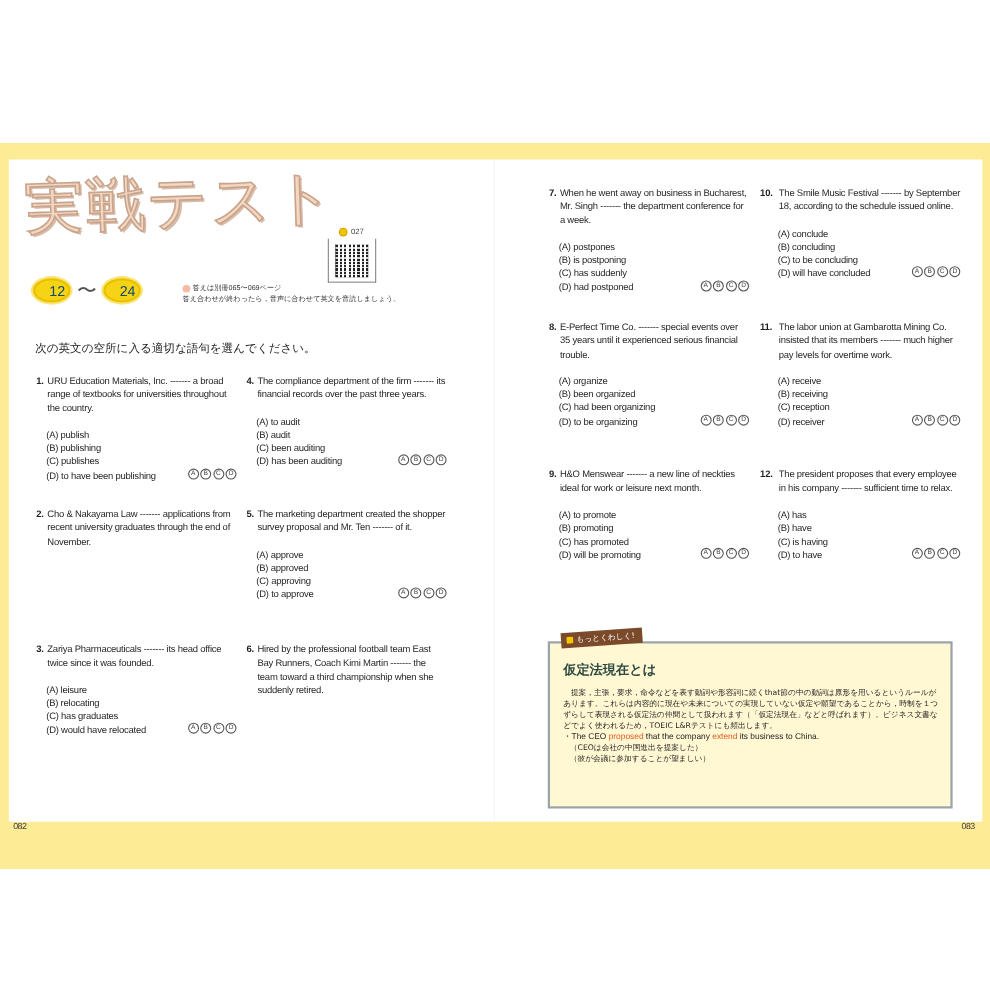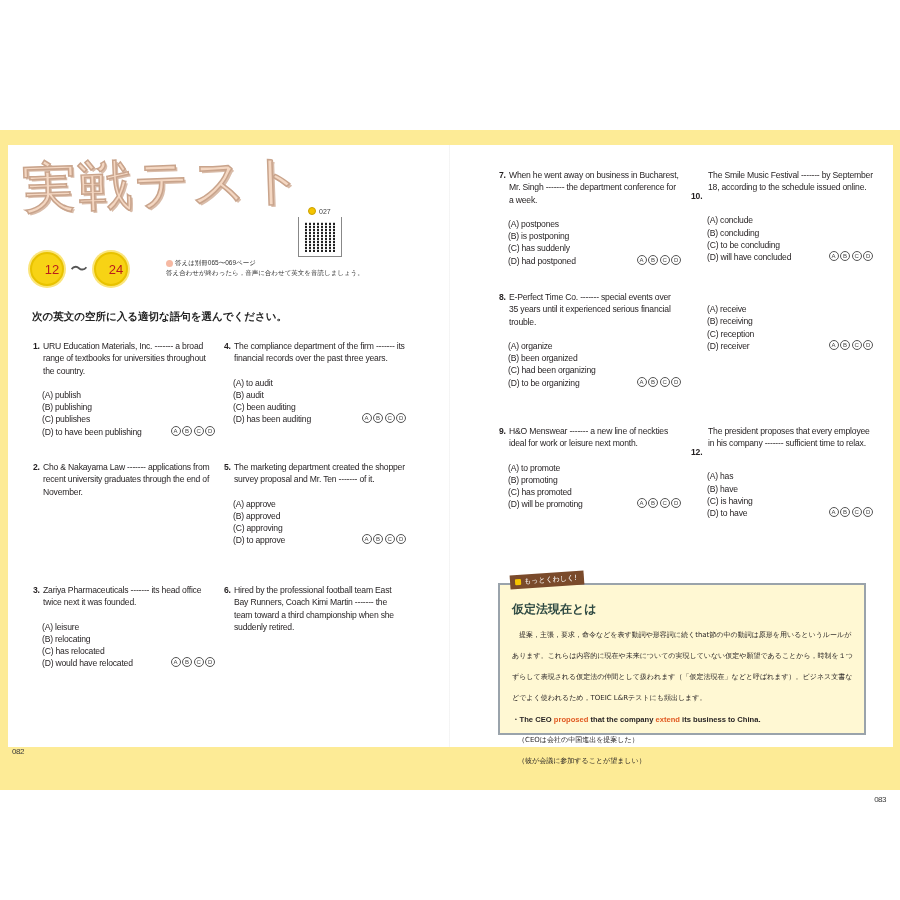--- a/index.html
+++ b/index.html
@@ -17,40 +17,40 @@
   .page-right { left: 450px; width: 443px; }
   .gutter {
     position: absolute; left: 449px; top: 15px; width: 2px; height: 602px;
     background: linear-gradient(to right, #f1f1f1, #ffffff);
   }
   .page-num {
     position: absolute; top: 617px; font-size: 8px; color: #3a3a3a; letter-spacing: -0.5px;
     font-family: "Liberation Sans Narrow", "Liberation Sans", sans-serif;
   }
   .page-num.left { left: 12px; }
-  .page-num.right { right: 14px; margin-top: 48px; }
+  .page-num.right { right: 14px; }
 
   
   .title {
     position: absolute; left: 14px; top: 12px;
     font-family: "DejaVu Sans", sans-serif; font-size: 54px; font-weight: normal;
     color: #f4d7c2; letter-spacing: 2px;
     -webkit-text-stroke: 1.5px #c9a48c;
     text-shadow: 2px 2px 0 #d9bca9;
     transform: rotate(-2deg);
     line-height: 1;
   }
   .range {
     position: absolute; left: 22px; top: 107px; display: flex; align-items: center; gap: 6px;
   }
   .range-badge {
-    width: 34px; height: 34px; border-radius: 50%; background: #f7d315;
+    width: 34px; height: 22px; border-radius: 50%; background: #f7d315;
     border: 2px solid #e8c200; box-shadow: 0 0 0 2px #fbe57a;
     display: flex; align-items: center; justify-content: center;
-    font-size: 13px; color: #b91c1c; padding-left: 10px;
+    font-size: 13px; color: #0c4a6e; padding-left: 10px;
   }
   .range-tilde { font-size: 18px; color: #555; }
 
   .qr-block {
     position: absolute; left: 290px; top: 62px; width: 46px; height: 52px;
   }
   .qr-label { display: flex; align-items: center; gap: 3px; font-size: 7px; color: #444; margin-left: 10px; }
   .qr-dot { width: 8px; height: 8px; border-radius: 50%; background: #f5c400; border: 1px solid #caa000; }
   .qr-frame {
     margin-top: 2px; width: 44px; height: 40px; border: 1px solid #888; border-top: none;
@@ -69,32 +69,32 @@
     background: repeating-linear-gradient(0deg, transparent 0 2px, rgba(255,255,255,0.8) 2px 3px);
   }
   .answer-note {
     position: absolute; left: 158px; top: 113px; font-size: 6.5px; line-height: 10px; color: #333;
   }
   .answer-note .note-icon {
     display: inline-block; width: 7px; height: 7px; border-radius: 50%; background: #f6b9a3; vertical-align: middle; margin-right: 2px;
   }
 
   .instruction {
-    position: absolute; left: 24px; top: 165px; font-size: 10.5px; font-weight: bold; color: #222;
+    position: absolute; left: 24px; top: 165px; font-size: 10.5px; font-weight: normal; color: #222;
     font-family: "DejaVu Sans", sans-serif;
   }
 
   
   .q {
     position: absolute; width: 182px; font-size: 8.6px; line-height: 12.3px; color: #231f20;
     letter-spacing: -0.2px;
   }
   .q-stem { display: flex; }
   .q-num { font-weight: bold; min-width: 9px; margin-right: 1px; }
-  .q-num.wide { min-width: 16px; margin-top: 21px; }
+  .q-num.wide { min-width: 16px; }
   .q-text { flex: 1; }
   .q-options { margin-top: 12px; padding-left: 9px; }
   .q-options.wide { padding-left: 16px; }
   .q-opt { display: block; position: relative; }
   .bubbles {
     position: absolute; right: 0; top: 0; display: flex; gap: 1.5px;
   }
   .bubble {
     width: 10px; height: 10px; border-radius: 50%; border: 0.8px solid #555;
     font-size: 6px; line-height: 8.6px; text-align: center; color: #444; background: #fff;
@@ -109,25 +109,25 @@
     position: absolute; left: 10px; top: -12px; padding: 2px 7px 2px 5px;
     background: #7a4a2b; color: #fff; font-size: 7px; transform: rotate(-4deg);
     display: flex; align-items: center; gap: 3px; font-family: "DejaVu Sans", sans-serif;
   }
   .info-tag-dot { width: 6px; height: 6px; background: #f5c400; border-radius: 1px; }
   .info-title {
     position: absolute; left: 12px; top: 16px; font-size: 12px; font-weight: bold; color: #2f4a43;
     font-family: Liberation Sans, sans-serif;
   }
   .info-body {
-    position: absolute; left: 12px; top: 40px; width: 346px; font-size: 7px; line-height: 21px; color: #231f20;
+    position: absolute; left: 12px; top: 40px; width: 346px; font-size: 7px; line-height: 10px; color: #231f20;
     font-family: "DejaVu Sans", sans-serif;
   }
   .info-body p { text-indent: 7px; }
-  .info-ex { font-family: "Liberation Sans", sans-serif; font-size: 7.6px; font-weight: bold; }
+  .info-ex { font-family: "Liberation Sans", sans-serif; font-size: 7.6px; }
   .info-ex .hl { color: #e15a23; }
   .info-tr { padding-left: 6px; }
 </style>
 </head>
 <body>
 
 <div class="spread">
 
   <div class="page page-left">
     <div class="title">実戦テスト</div>
@@ -178,26 +178,26 @@
     <div class="q" style="left:25px; top:316px;">
       <div class="q-stem">
           <span class="q-num">2.</span>
           <span class="q-text">Cho &amp; Nakayama Law ------- applications from recent university graduates through the end of November.</span>
         </div>
     </div>
 
     <div class="q" style="left:25px; top:439px;">
       <div class="q-stem">
           <span class="q-num">3.</span>
-          <span class="q-text">Zariya Pharmaceuticals ------- its head office twice next it was founded.</span>
+          <span class="q-text">Zariya Pharmaceuticals ------- its head office twice since it was founded.</span>
         </div>
       <div class="q-options">
         <span class="q-opt">(A) leisure</span>
         <span class="q-opt">(B) relocating</span>
-        <span class="q-opt">(C) has relocated</span>
+        <span class="q-opt">(C) has graduates</span>
         <div class="q-opt"><span>(D) would have relocated</span>
           <span class="bubbles">
             <span class="bubble">A</span>
               <span class="bubble">B</span>
               <span class="bubble">C</span>
               <span class="bubble">D</span>
           </span>
         </div>
       </div>
     </div>
@@ -328,20 +328,24 @@
             <span class="bubble">A</span>
               <span class="bubble">B</span>
               <span class="bubble">C</span>
               <span class="bubble">D</span>
           </span>
         </div>
       </div>
     </div>
 
     <div class="q" style="left:241px; top:146px;">
+      <div class="q-stem">
+          <span class="q-num wide">11.</span>
+          <span class="q-text">The labor union at Gambarotta Mining Co. insisted that its members ------- much higher pay levels for overtime work.</span>
+        </div>
       <div class="q-options wide">
         <span class="q-opt">(A) receive</span>
         <span class="q-opt">(B) receiving</span>
         <span class="q-opt">(C) reception</span>
         <div class="q-opt"><span>(D) receiver</span>
           <span class="bubbles">
             <span class="bubble">A</span>
               <span class="bubble">B</span>
               <span class="bubble">C</span>
               <span class="bubble">D</span>

